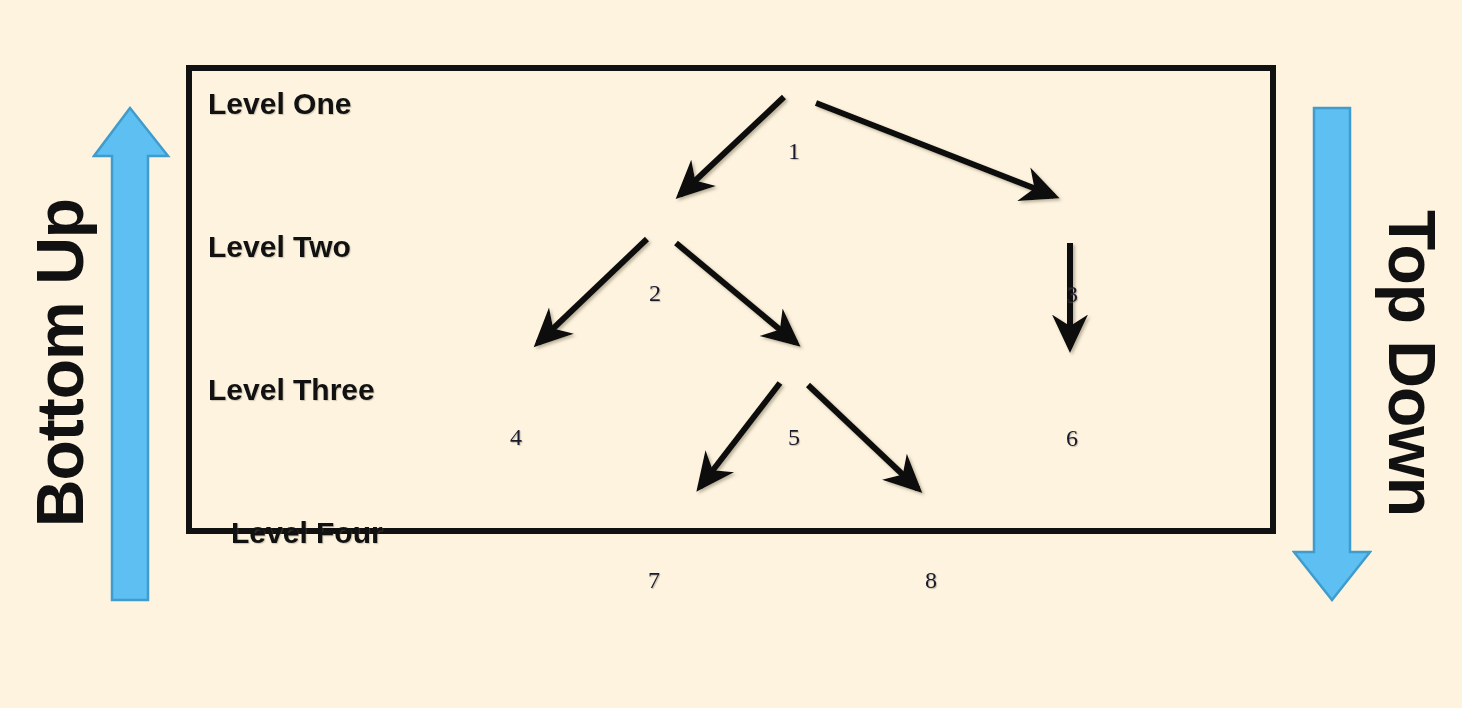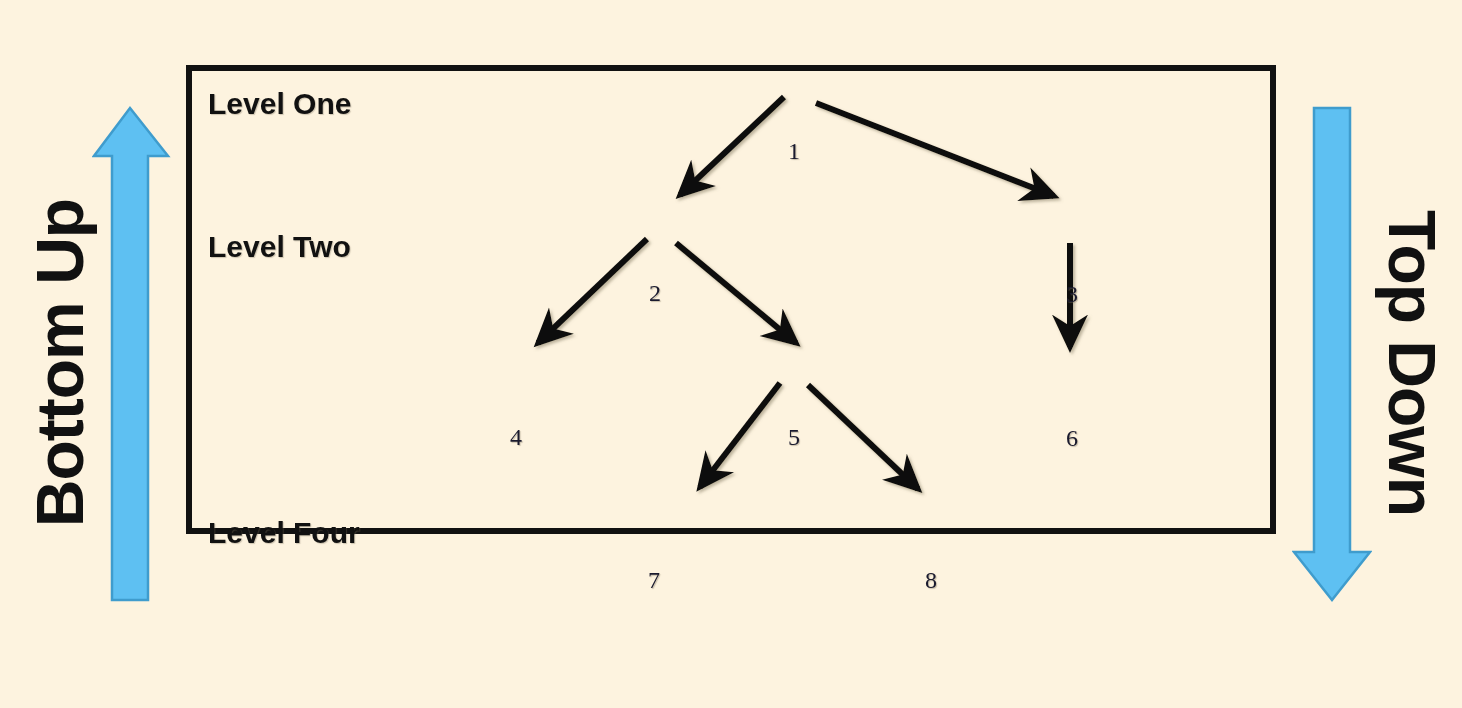--- a/index.html
+++ b/index.html
@@ -110,21 +110,22 @@
   <svg class="dir-arrow" id="right-arrow" style="left:1292px; top:104px;" width="80" height="500" viewBox="0 0 80 500">
     <polygon points="40,496 2,448 22,448 22,4 58,4 58,448 78,448" fill="#5ec0f2" stroke="#3f9ccd" stroke-width="2.5" stroke-linejoin="miter"></polygon>
   </svg>
 
   <div class="side-label" id="top-down-label">Top Down</div>
 
   <div id="diagram-panel">
 
     <div class="level-label" style="top:16px;">Level One</div>
     <div class="level-label" style="top:159px;text-align:center;">Level Two</div>
-    <div class="level-label" style="top:445px;">Level Four</div>
+    <div class="level-label" style="top:302px;">Level Three</div>
+    <div class="level-label" style="top:445px;margin-left:23px;">Level Four</div>
 
     <svg id="edge-layer" viewBox="0 0 1090 582">
       <defs>
         <marker id="ah" markerWidth="7" markerHeight="7" refX="5.4" refY="3.2" orient="auto" markerUnits="strokeWidth">
           <path d="M0,0.2 L6.4,3.2 L0,6.2 L1.9,3.2 Z" fill="#0d0d0d"></path>
         </marker>
         <filter id="softshadow" x="-30%" y="-30%" width="170%" height="170%">
           <feDropShadow dx="2" dy="2" stdDeviation="1.6" flood-color="#7d7259" flood-opacity="0.5"></feDropShadow>
         </filter>
       </defs>

